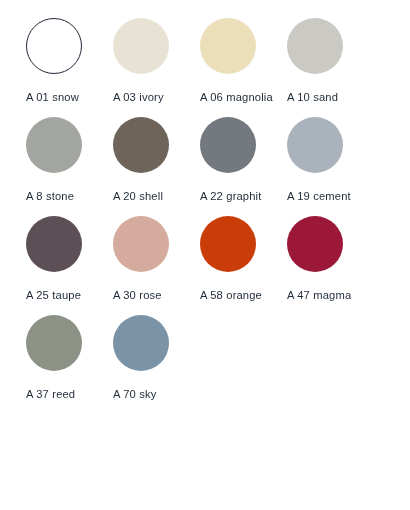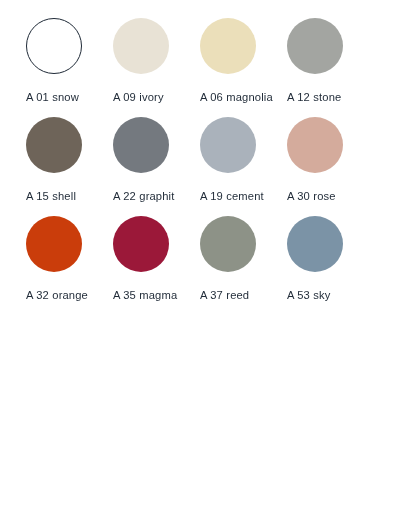--- a/index.html
+++ b/index.html
@@ -60,55 +60,63 @@
 </head>
 <body>
 
 <div id="palette-grid">
     <div class="swatch-cell">
       <div class="swatch-disc outlined" style="background: rgb(255, 255, 255); --c: #ffffff;"></div>
       <div class="swatch-label">A 01 snow</div>
     </div>
     <div class="swatch-cell">
       <div class="swatch-disc" style="background: rgb(232, 226, 213); --c: #e8e2d5;"></div>
-      <div class="swatch-label">A 09 ivory</div>
+      <div class="swatch-label">A 03 ivory</div>
     </div>
     <div class="swatch-cell">
       <div class="swatch-disc" style="background: rgb(235, 223, 186); --c: #ebdfba;"></div>
       <div class="swatch-label">A 06 magnolia</div>
     </div>
     <div class="swatch-cell">
+      <div class="swatch-disc" style="background: rgb(203, 201, 196); --c: #cbc9c4;"></div>
+      <div class="swatch-label">A 10 sand</div>
+    </div>
+    <div class="swatch-cell">
       <div class="swatch-disc" style="background: rgb(163, 165, 161); --c: #a3a5a1;"></div>
-      <div class="swatch-label">A 12 stone</div>
+      <div class="swatch-label">A 8 stone</div>
     </div>
     <div class="swatch-cell">
       <div class="swatch-disc" style="background: rgb(110, 100, 89); --c: #6e6459;"></div>
-      <div class="swatch-label">A 15 shell</div>
+      <div class="swatch-label">A 20 shell</div>
     </div>
     <div class="swatch-cell">
       <div class="swatch-disc" style="background: rgb(116, 121, 127); --c: #74797f;"></div>
       <div class="swatch-label">A 22 graphit</div>
     </div>
     <div class="swatch-cell">
       <div class="swatch-disc" style="background: rgb(170, 178, 187); --c: #aab2bb;"></div>
       <div class="swatch-label">A 19 cement</div>
     </div>
     <div class="swatch-cell">
+      <div class="swatch-disc" style="background: rgb(92, 79, 85); --c: #5c4f55;"></div>
+      <div class="swatch-label">A 25 taupe</div>
+    </div>
+    <div class="swatch-cell">
       <div class="swatch-disc" style="background: rgb(212, 171, 156); --c: #d4ab9c;"></div>
       <div class="swatch-label">A 30 rose</div>
     </div>
     <div class="swatch-cell">
       <div class="swatch-disc" style="background: rgb(202, 61, 11); --c: #ca3d0b;"></div>
-      <div class="swatch-label">A 32 orange</div>
+      <div class="swatch-label">A 58 orange</div>
     </div>
     <div class="swatch-cell">
       <div class="swatch-disc" style="background: rgb(155, 24, 57); --c: #9b1839;"></div>
-      <div class="swatch-label">A 35 magma</div>
+      <div class="swatch-label">A 47 magma</div>
     </div>
     <div class="swatch-cell">
       <div class="swatch-disc" style="background: rgb(141, 146, 135); --c: #8d9287;"></div>
       <div class="swatch-label">A 37 reed</div>
     </div>
     <div class="swatch-cell">
       <div class="swatch-disc" style="background: rgb(123, 147, 166); --c: #7b93a6;"></div>
-      <div class="swatch-label">A 53 sky</div>
+      <div class="swatch-label">A 70 sky</div>
     </div>
   </div>
 
 </body></html>

